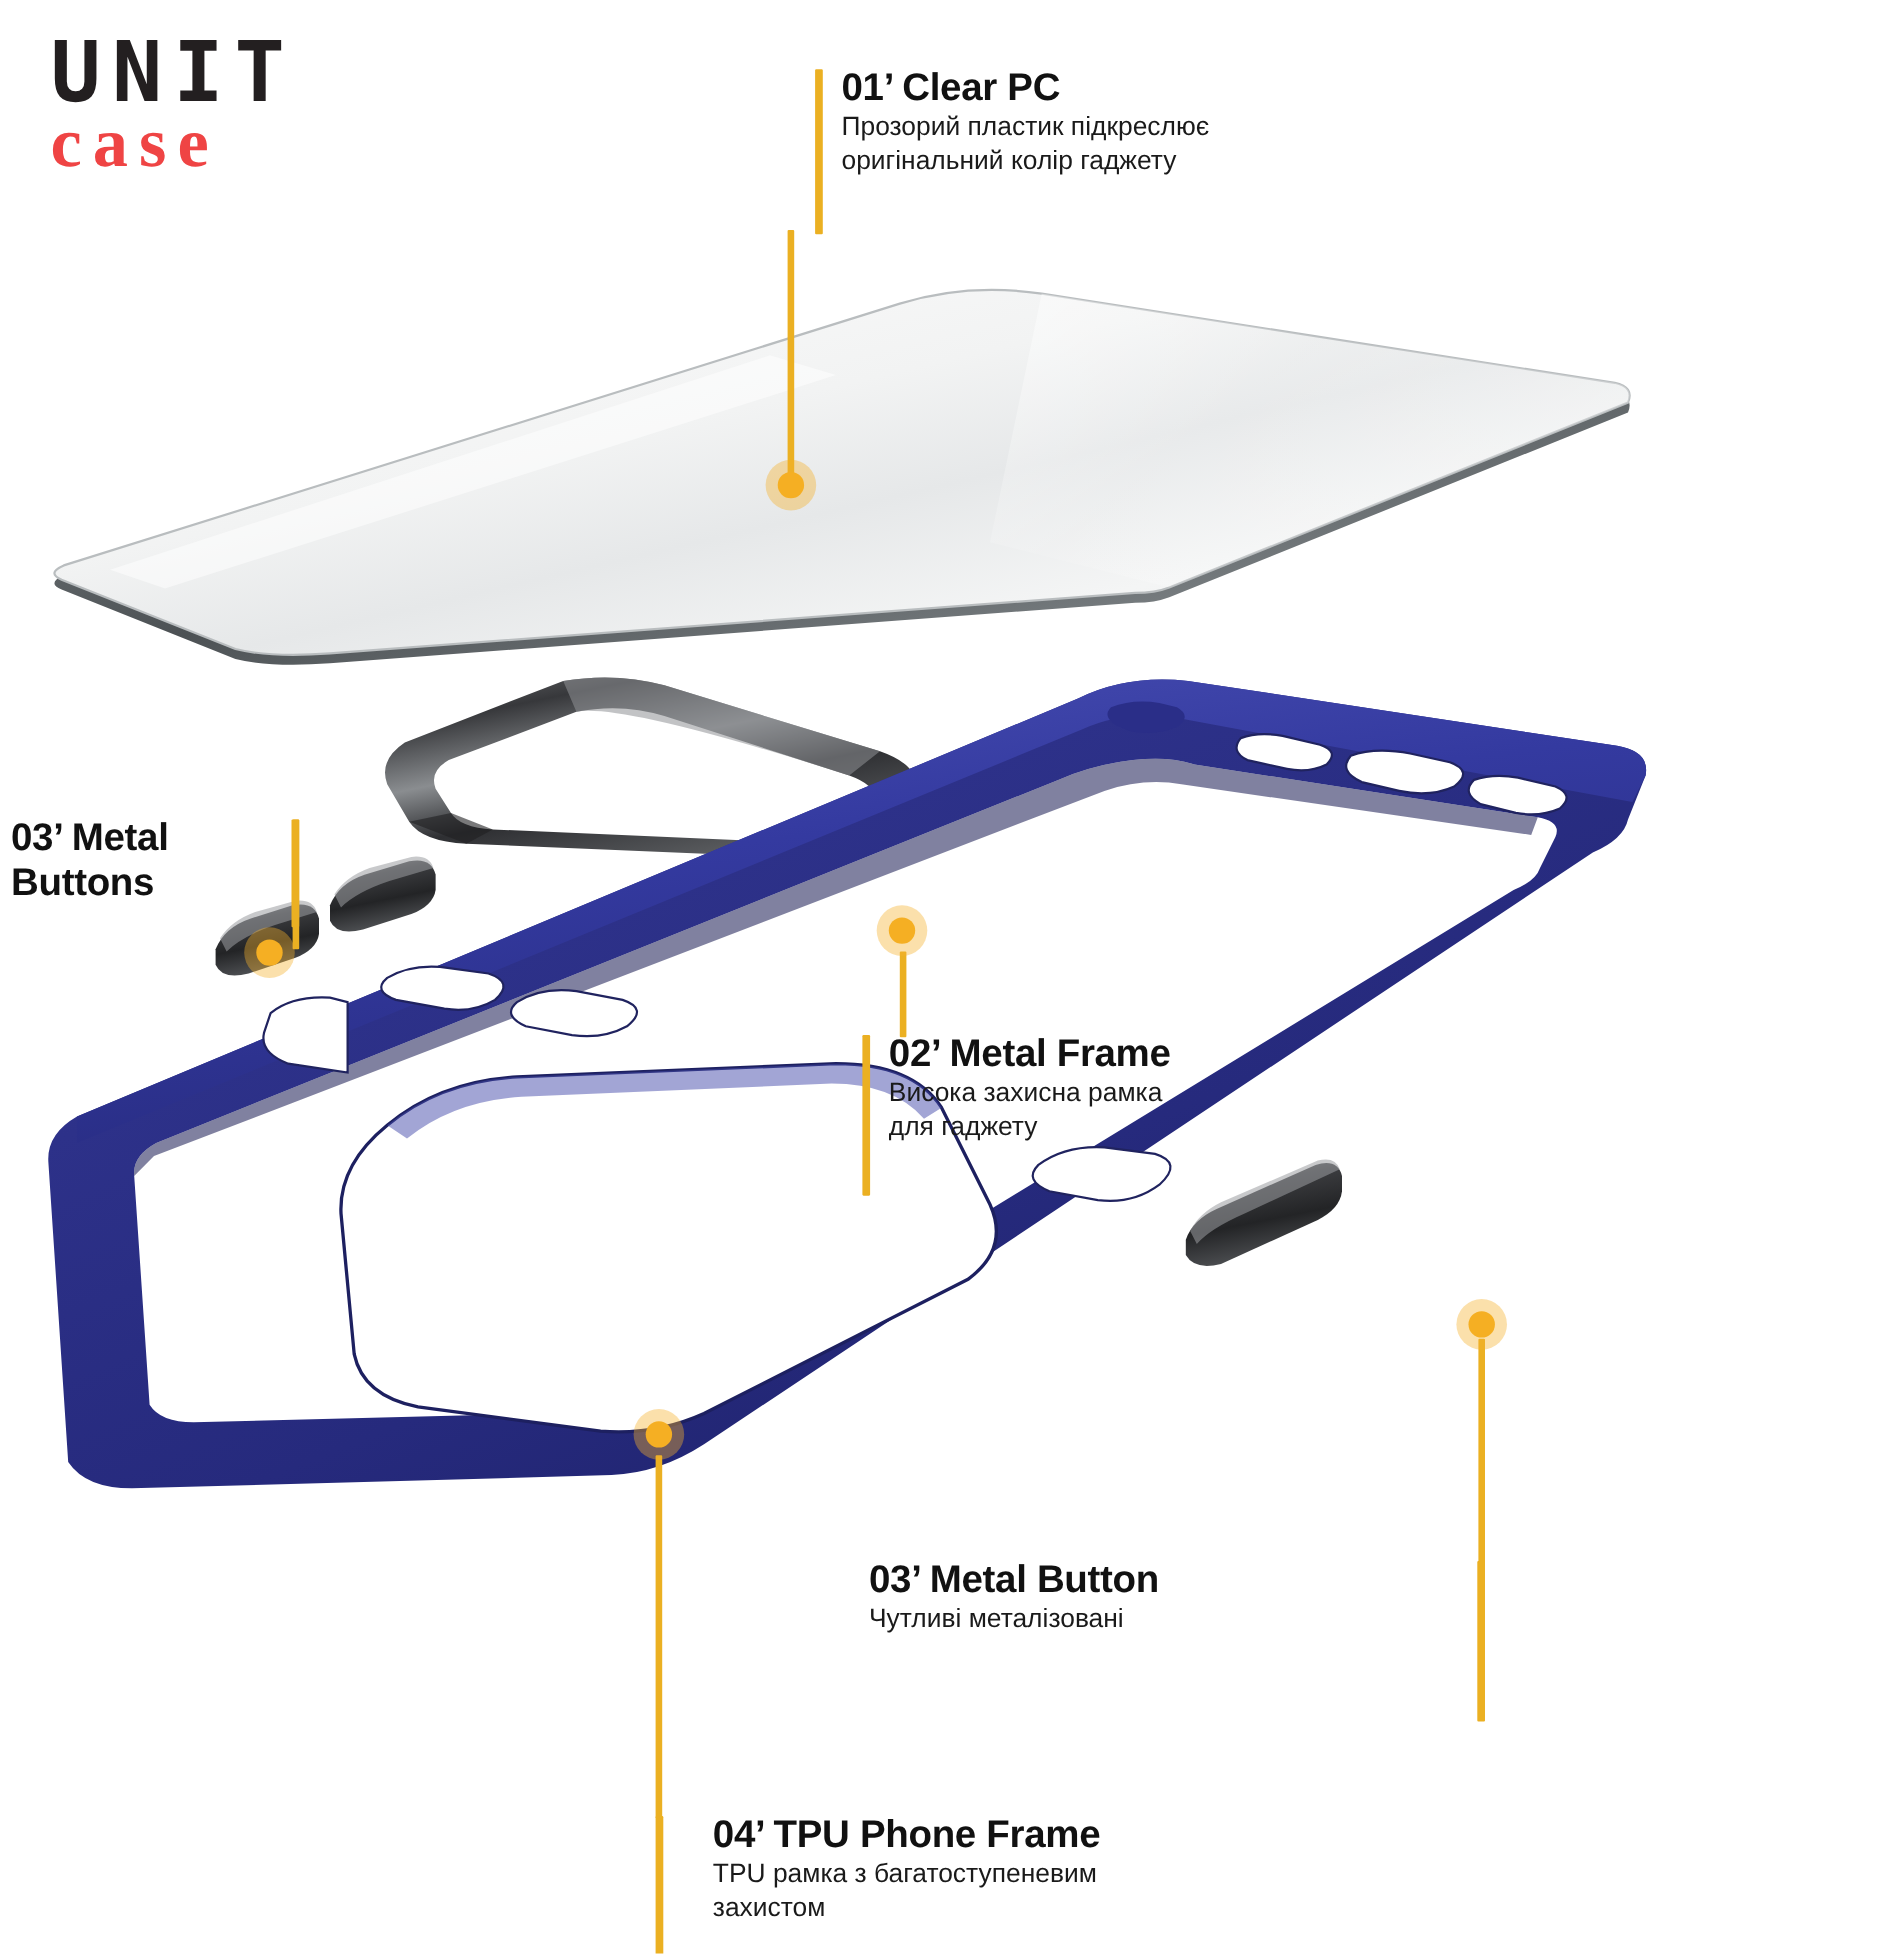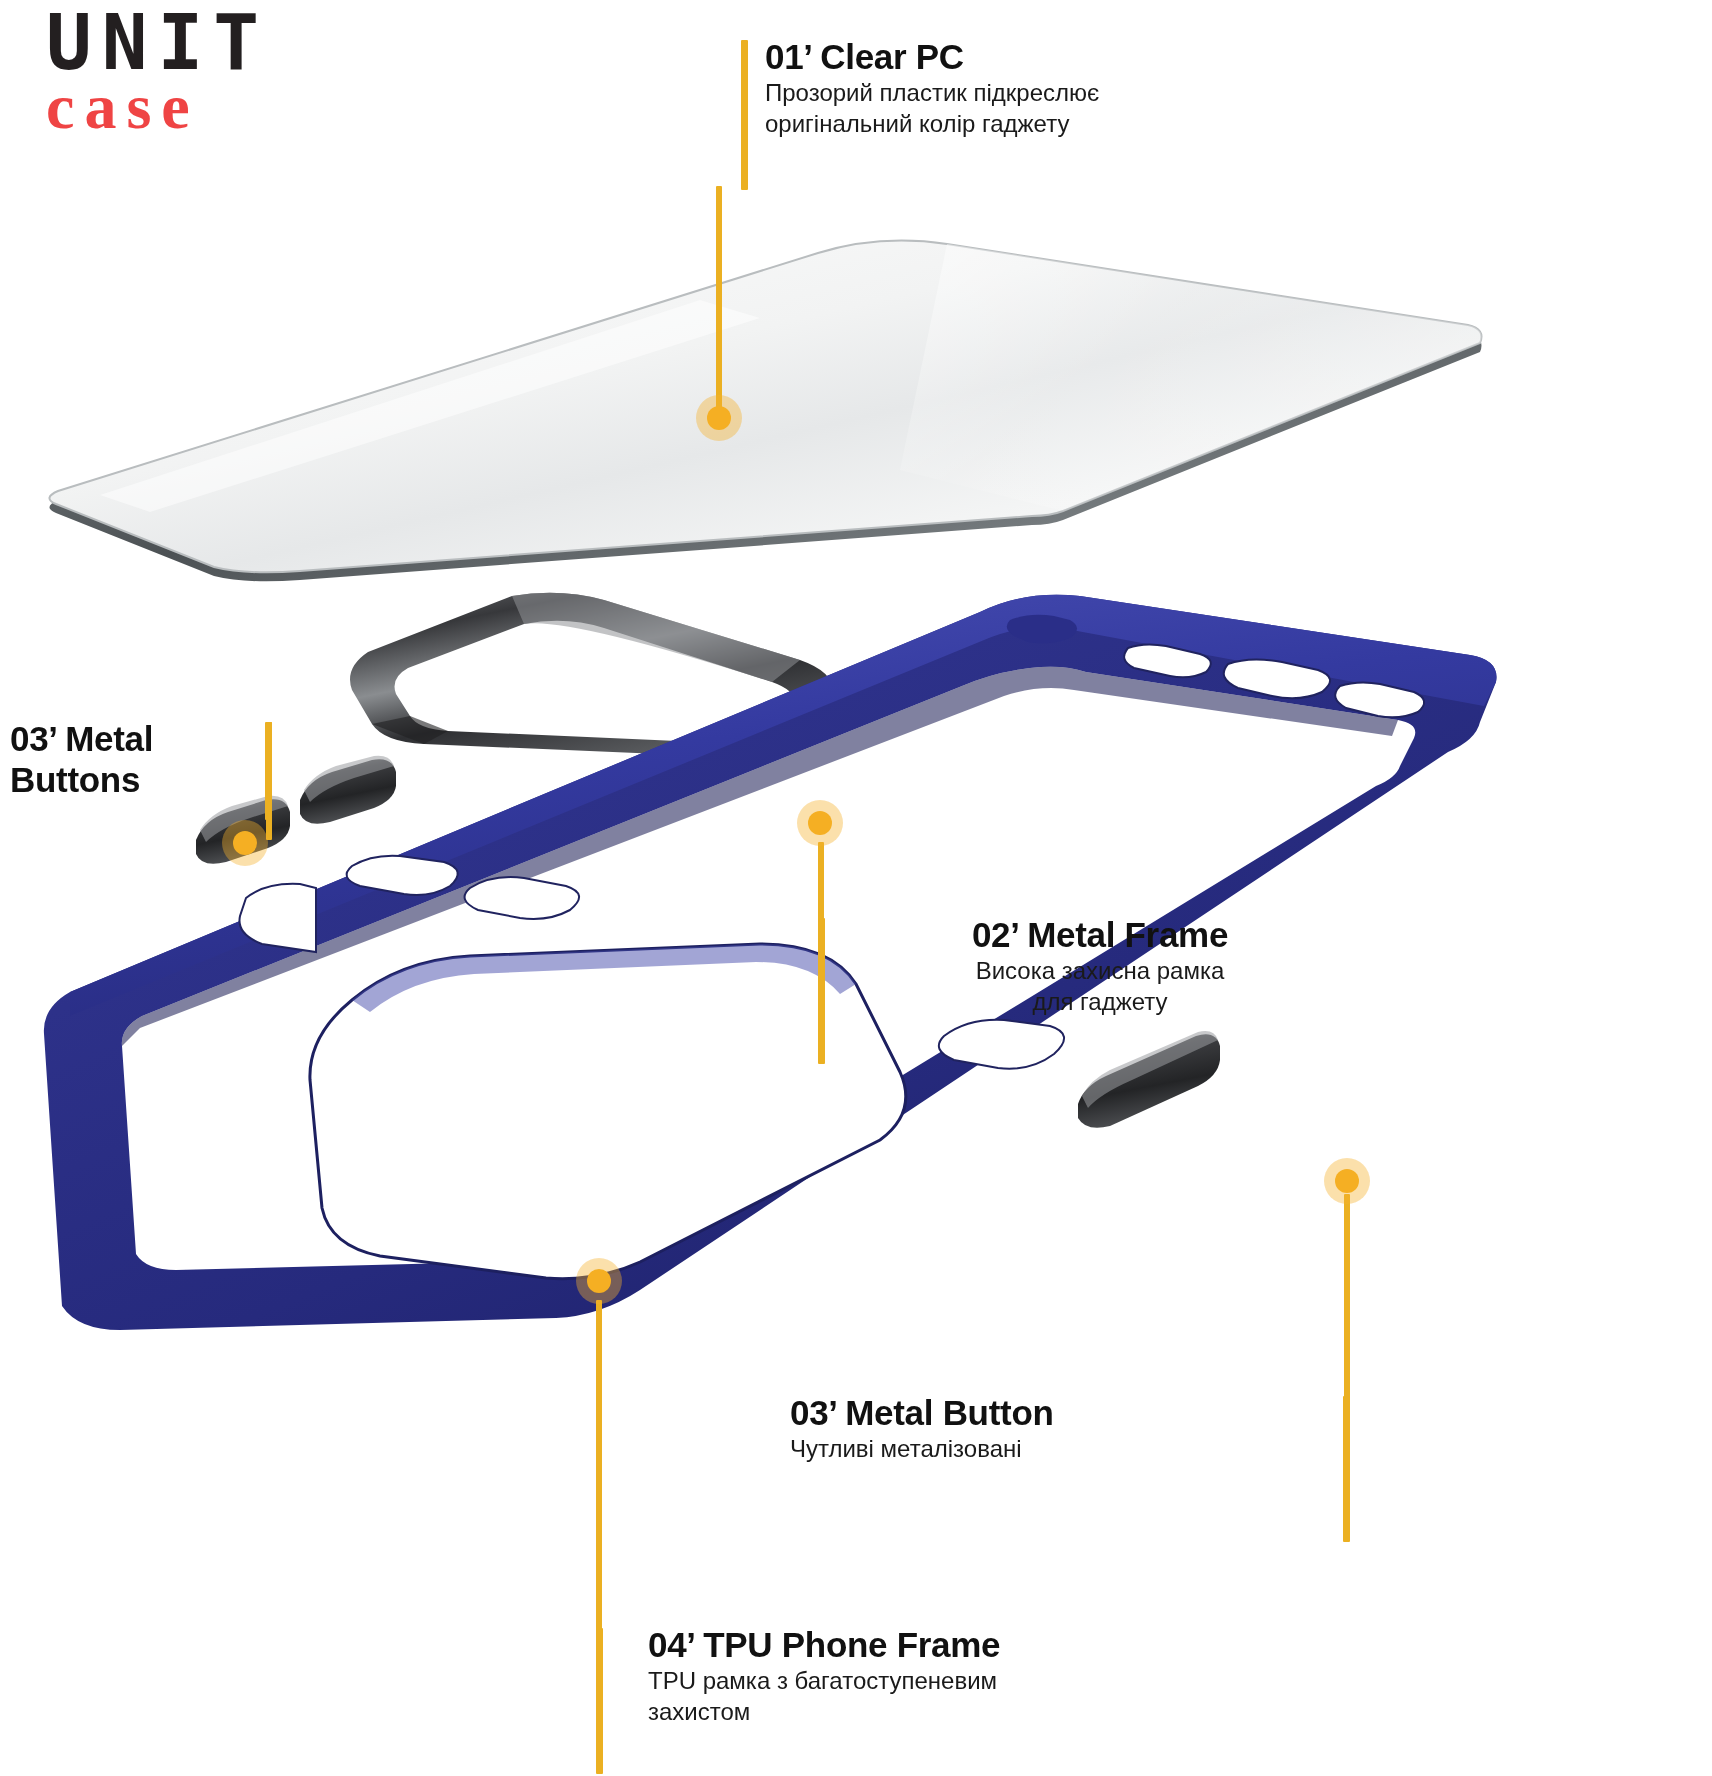--- a/index.html
+++ b/index.html
@@ -1,19 +1,19 @@
 <!DOCTYPE html>
 <html><head>
 <meta charset="utf-8">
 <style>
   * { margin:0; padding:0; box-sizing:border-box; }
   html,body { width:1712px; height:1776px; background:#ffffff; }
   body { font-family:"Liberation Sans", sans-serif; position:relative; overflow:hidden; }
 
-  .stage { position:absolute; inset:0; }
+  .stage { position:absolute; inset:0;margin-top:23px; }
 
   
   .logo { position:absolute; left:46px; top:8px; width:330px; height:160px; }
 
   
   .callout { position:absolute; }
   .callout .bar { position:absolute; top:4px; width:7px; background:#EBB022; border-radius:1px; }
   .callout.left-bar .bar { left:0; }
   .callout.right-bar .bar { right:0; }
   .callout .body { }
@@ -197,21 +197,21 @@
   <div class="callout right-bar" style="left:10px; top:718px; width:262px;">
     <div class="bar" style="height:98px;"></div>
     <div class="body">
       <div class="c-title">03’ Metal</div>
       <div class="c-title">Buttons</div>
     </div>
   </div>
   <div class="lead" style="left:266px; top:722px; height:118px; transform:rotate(0deg);"></div>
   <div class="dot" style="left:222px; top:820px;"></div>
 
-  <div class="callout left-bar" style="left:818px; top:914px; width:540px;text-align:center;">
+  <div class="callout left-bar" style="left:784px; top:914px; width:540px;">
     <div class="bar" style="height:146px;"></div>
     <div class="body">
       <div class="c-title">02’ Metal Frame</div>
       <div class="c-desc">Висока захисна рамка</div>
       <div class="c-desc">для гаджету</div>
     </div>
   </div>
   <div class="lead" style="left:818px; top:842px; height:78px;"></div>
   <div class="dot" style="left:797px; top:800px;"></div>
 

